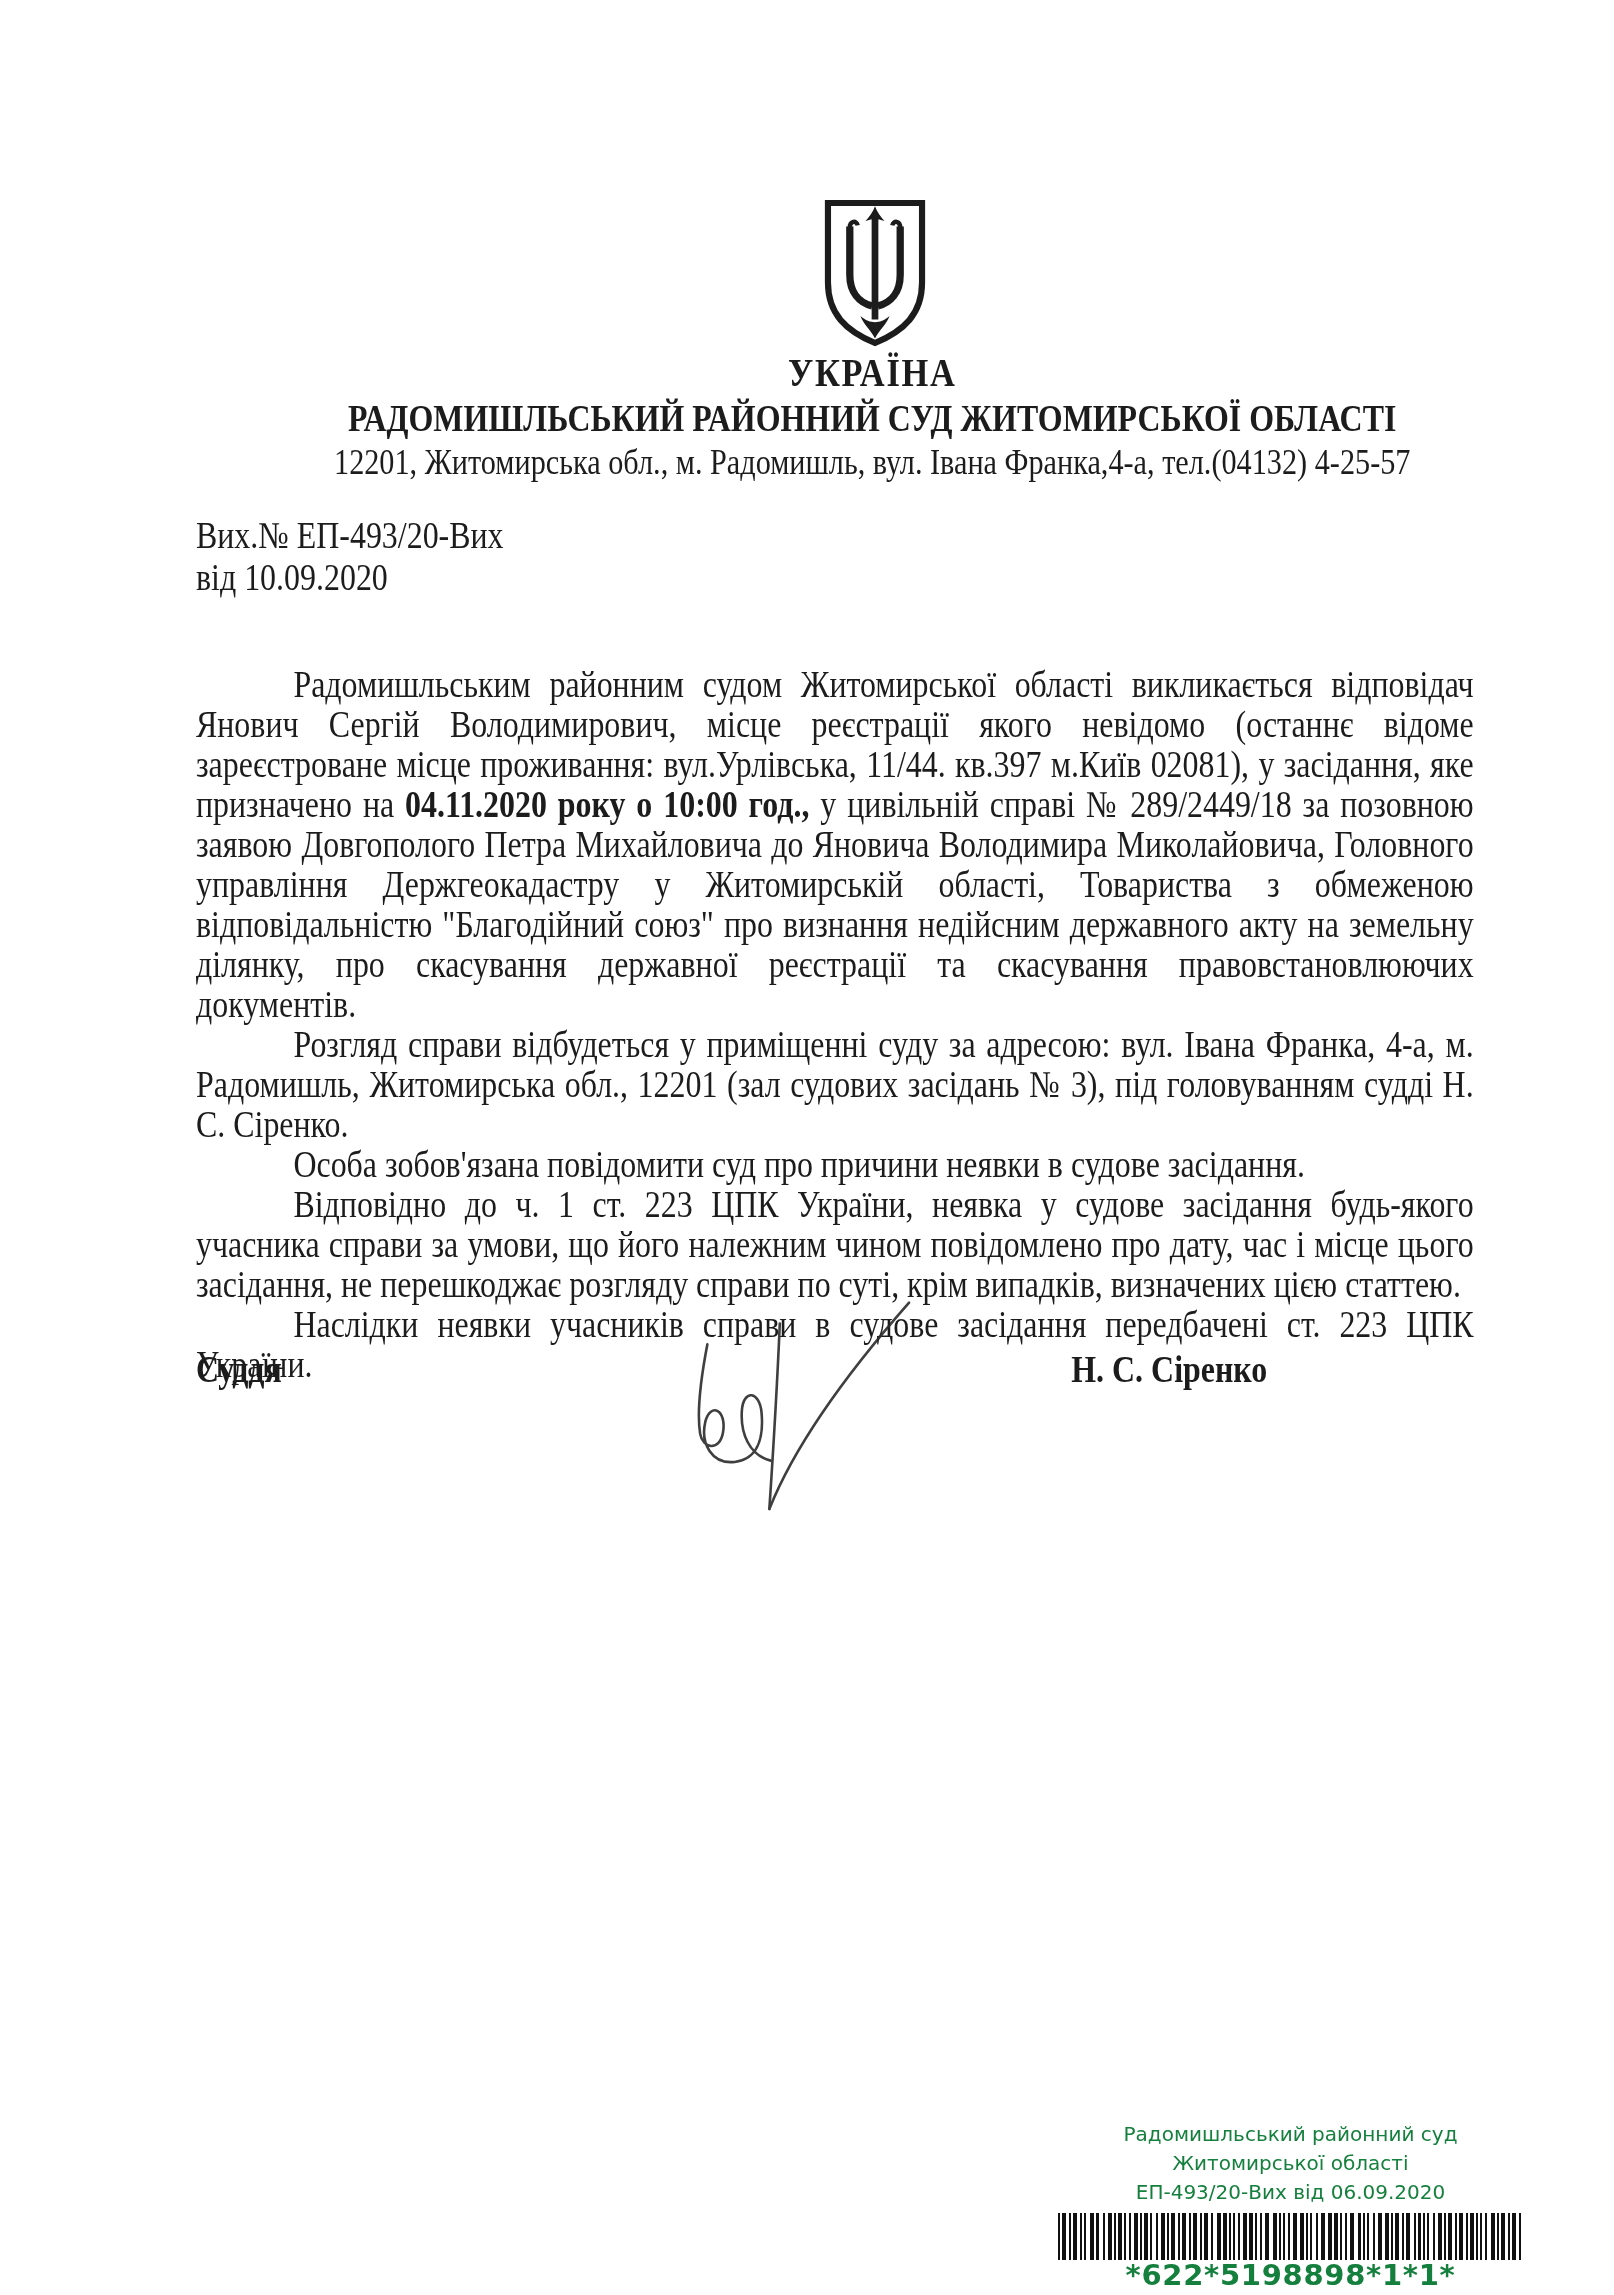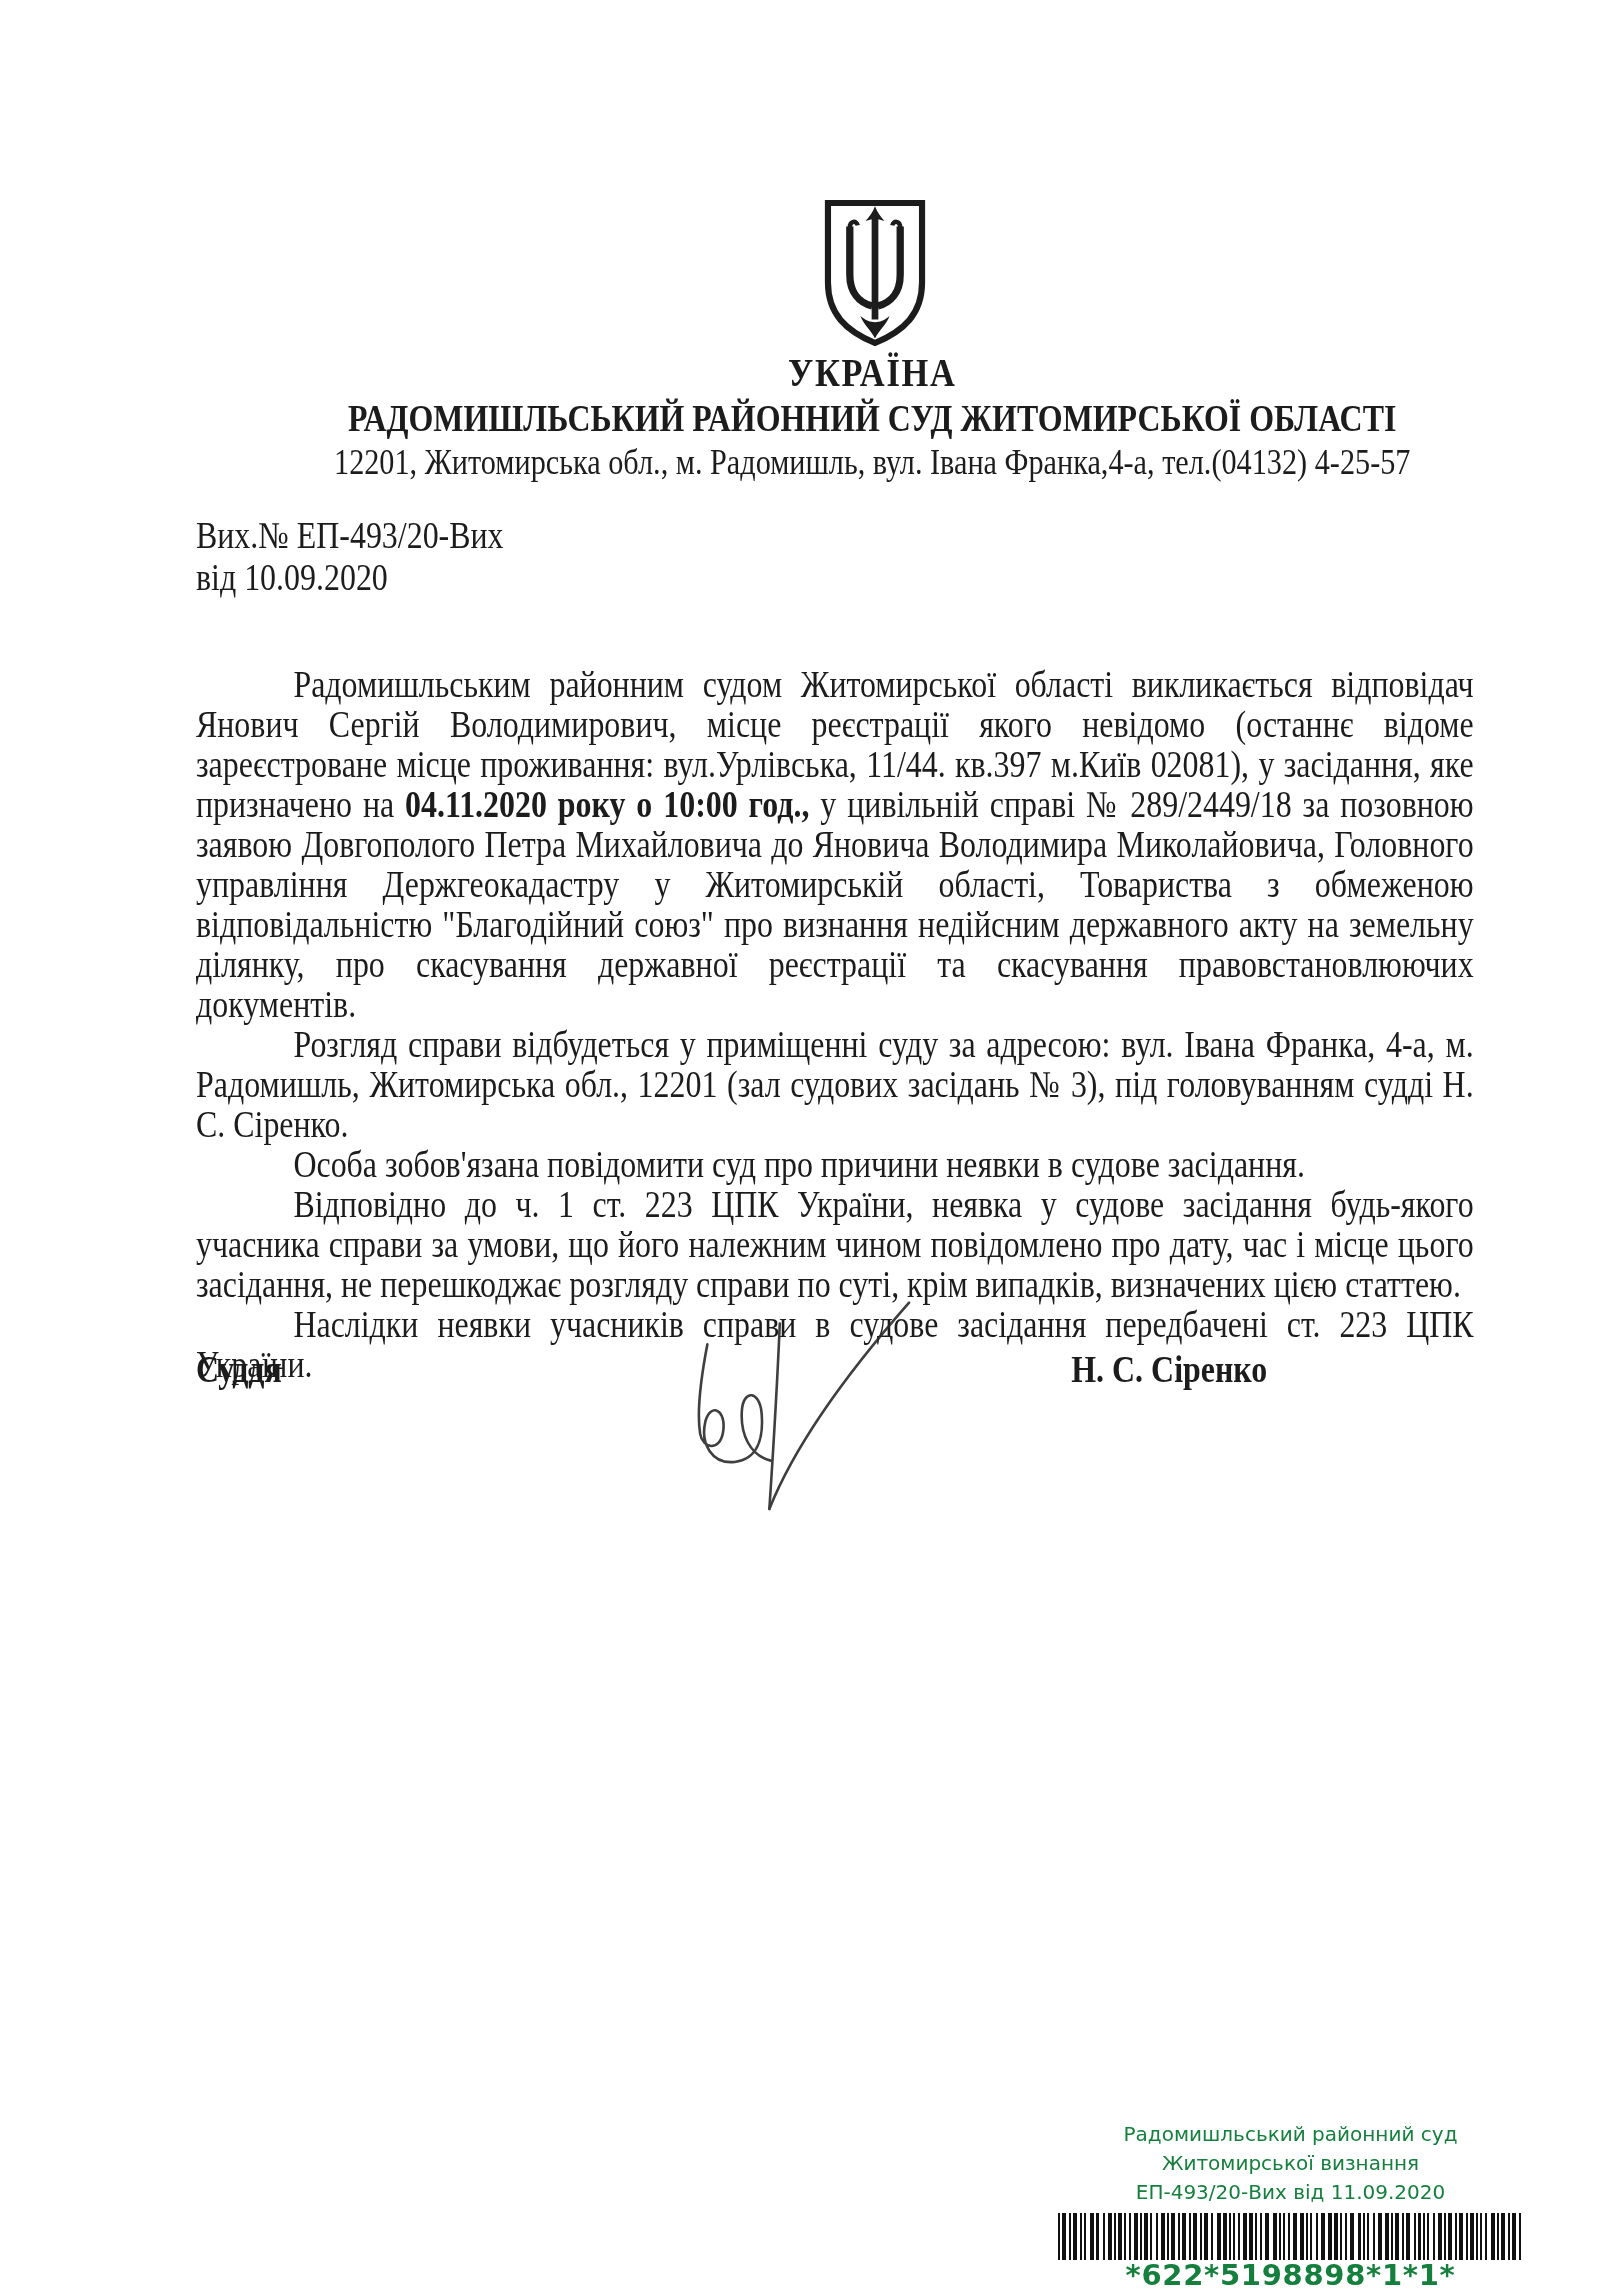--- a/index.html
+++ b/index.html
@@ -123,22 +123,22 @@
   <svg class="signature-svg" viewBox="0 0 412 340" aria-hidden="true">
     <g fill="none" stroke="#2b2b2b" stroke-width="4" stroke-linecap="round" opacity="0.9">
       <path d="M97,68 C88,115 80,168 86,205 C90,228 116,232 121,203 C127,168 102,156 94,186 C86,220 104,252 139,248 C172,244 184,215 180,172 C177,140 153,136 150,168 C147,205 162,238 194,246"></path>
       <path d="M208,36 C204,130 197,245 192,320"></path>
       <path d="M192,320 C238,205 332,88 406,4"></path>
     </g>
   </svg>
 
   <footer class="stamp">
     <div>Радомишльський районний суд</div>
-    <div>Житомирської визнання</div>
-    <div>ЕП-493/20-Вих від 11.09.2020</div>
+    <div>Житомирської області</div>
+    <div>ЕП-493/20-Вих від 06.09.2020</div>
     <div class="barcode">
       <div class="barcode" style="margin:0;width:100%;">
           <div class="bar" style="width: 2px; margin-right: 2px;"></div>
           <div class="bar" style="width: 3.9px; margin-right: 3.3px;"></div>
           <div class="bar" style="width: 2px; margin-right: 2px;"></div>
           <div class="bar" style="width: 3.9px; margin-right: 3.3px;"></div>
           <div class="bar" style="width: 2px; margin-right: 2px;"></div>
           <div class="bar" style="width: 2px; margin-right: 3.3px;"></div>
           <div class="bar" style="width: 3.9px; margin-right: 2px;"></div>
           <div class="bar" style="width: 3.9px; margin-right: 3.3px;"></div>

